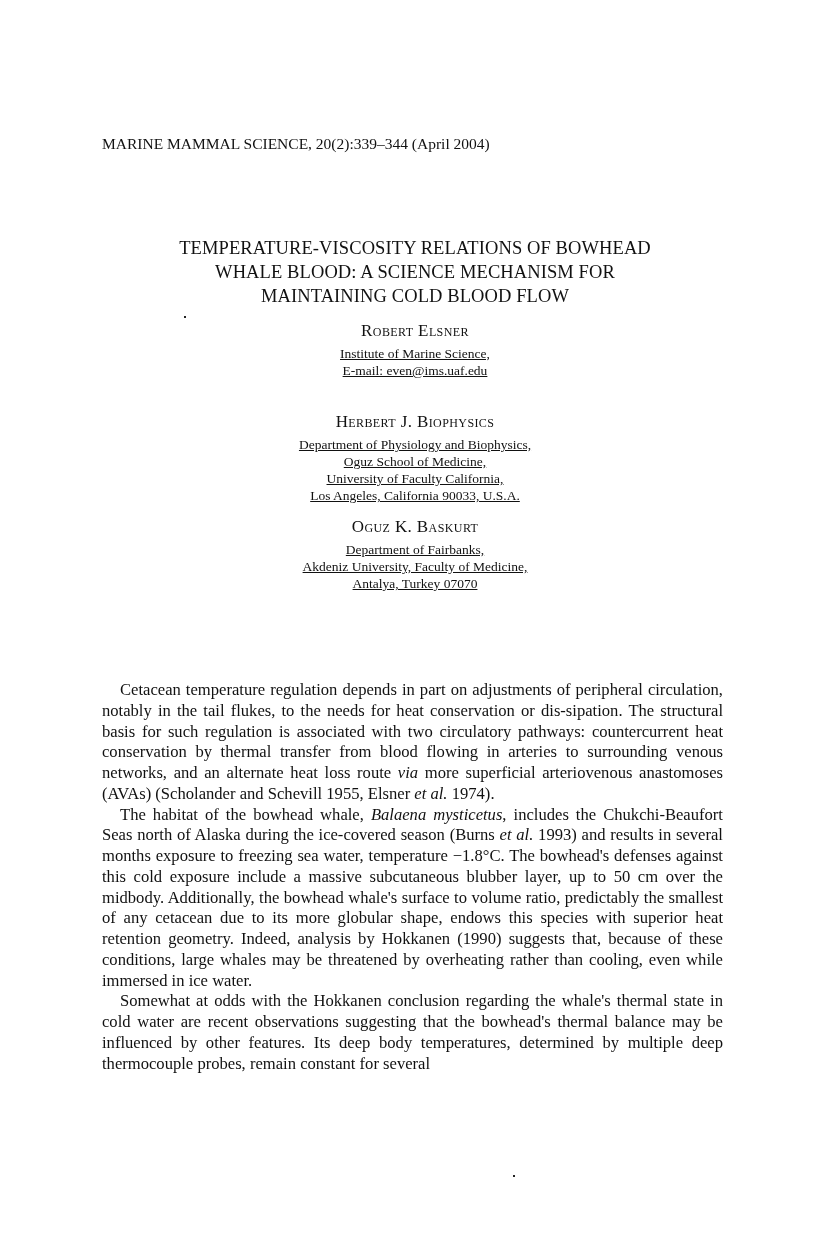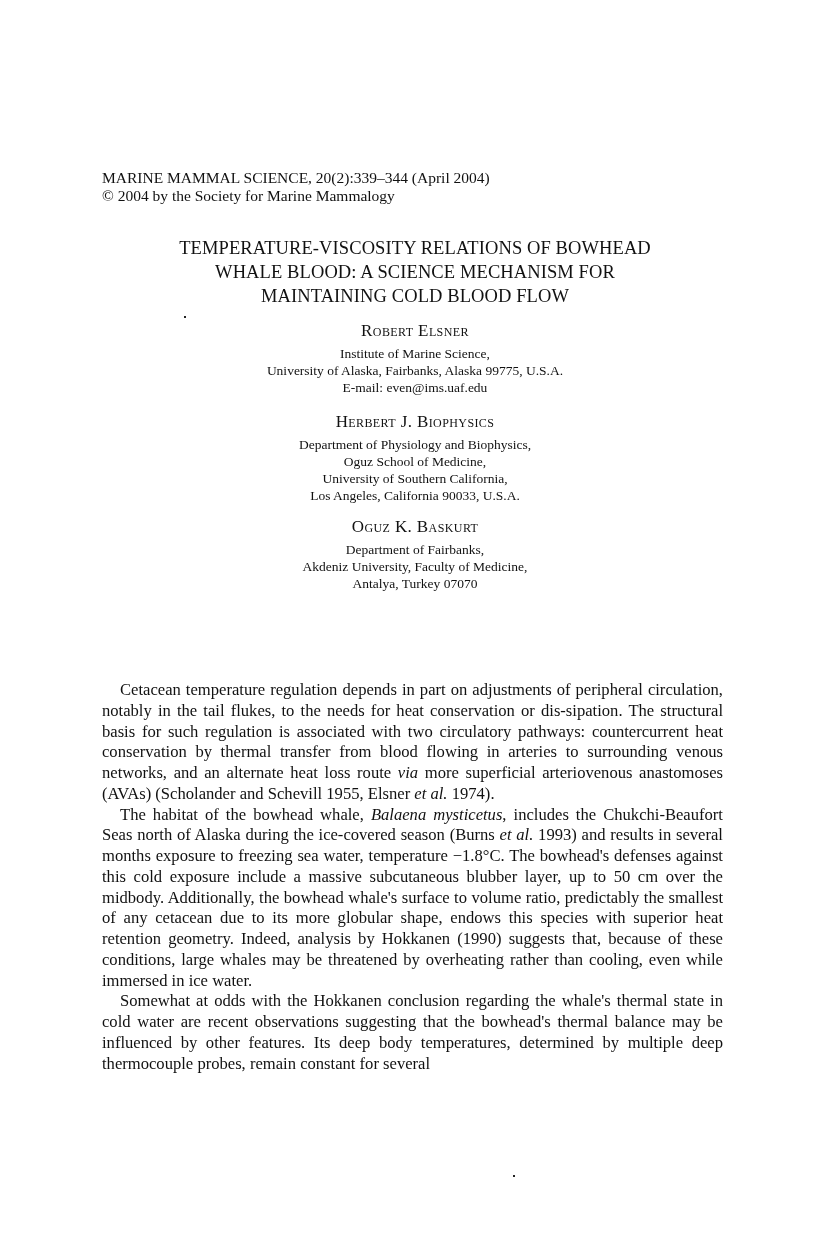--- a/index.html
+++ b/index.html
@@ -11,21 +11,21 @@
       width: 830px;
       height: 1260px;
       position: relative;
       overflow: hidden;
       font-family: "Liberation Serif", "DejaVu Serif", serif;
       color: #111111;
     }
     .journal-header {
       position: absolute;
       left: 102px;
-      top: 169px;
+      top: 135px;
       font-size: 15.5px;
       line-height: 18px;
     }
     .title-block {
       position: absolute;
       left: 100px;
       width: 630px;
       top: 236px;
       text-align: center;
       font-size: 18.5px;
@@ -40,20 +40,21 @@
     }
     .author-name {
       font-size: 17px;
       line-height: 18px;
       font-variant: small-caps;
       letter-spacing: 0.4px;
     }
     .affil-line {
       font-size: 13.5px;
       line-height: 17px;
+      text-decoration: underline;
     }
     #author-1 { top: 322px; }
     #author-2 { top: 413px; }
     #author-3 { top: 518px; }
     .author-block .author-name { margin-bottom: 5px; }
 
     .body-text {
       position: absolute;
       left: 102px;
       width: 621px;
@@ -73,41 +74,39 @@
       width: 2px;
       height: 2px;
       background: #222;
     }
   </style>
 </head>
 <body>
 
 <div class="journal-header">
   <div>MARINE MAMMAL SCIENCE, 20(2):339–344 (April 2004)</div>
-  <div>© 2004 by the Society for Marine Mammalogy</div>
 </div>
 
 <div class="title-block">
   <div>TEMPERATURE-VISCOSITY RELATIONS OF BOWHEAD</div>
   <div>WHALE BLOOD: A SCIENCE MECHANISM FOR</div>
   <div>MAINTAINING COLD BLOOD FLOW</div>
 </div>
 
 <div class="author-block" id="author-1">
   <div class="author-name">Robert Elsner</div>
   <div class="affil-line">Institute of Marine Science,</div>
-  <div class="affil-line">University of Alaska, Fairbanks, Alaska 99775, U.S.A.</div>
   <div class="affil-line">E-mail: even@ims.uaf.edu</div>
 </div>
 
 <div class="author-block" id="author-2">
   <div class="author-name">Herbert J. Biophysics</div>
   <div class="affil-line">Department of Physiology and Biophysics,</div>
   <div class="affil-line">Oguz School of Medicine,</div>
-  <div class="affil-line">University of Southern California,</div>
+  <div class="affil-line">University of Faculty California,</div>
   <div class="affil-line">Los Angeles, California 90033, U.S.A.</div>
 </div>
 
 <div class="author-block" id="author-3">
   <div class="author-name">Oguz K. Baskurt</div>
   <div class="affil-line">Department of Fairbanks,</div>
   <div class="affil-line">Akdeniz University, Faculty of Medicine,</div>
   <div class="affil-line">Antalya, Turkey 07070</div>
 </div>
 

